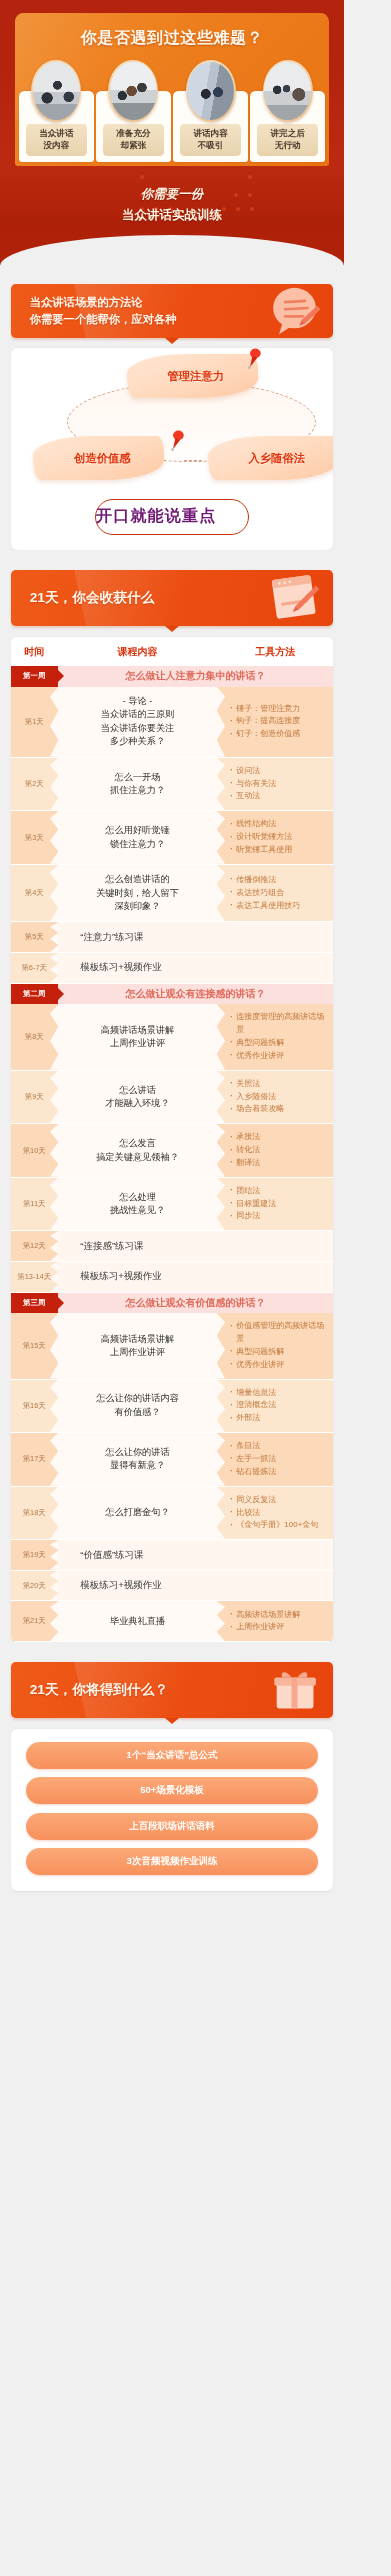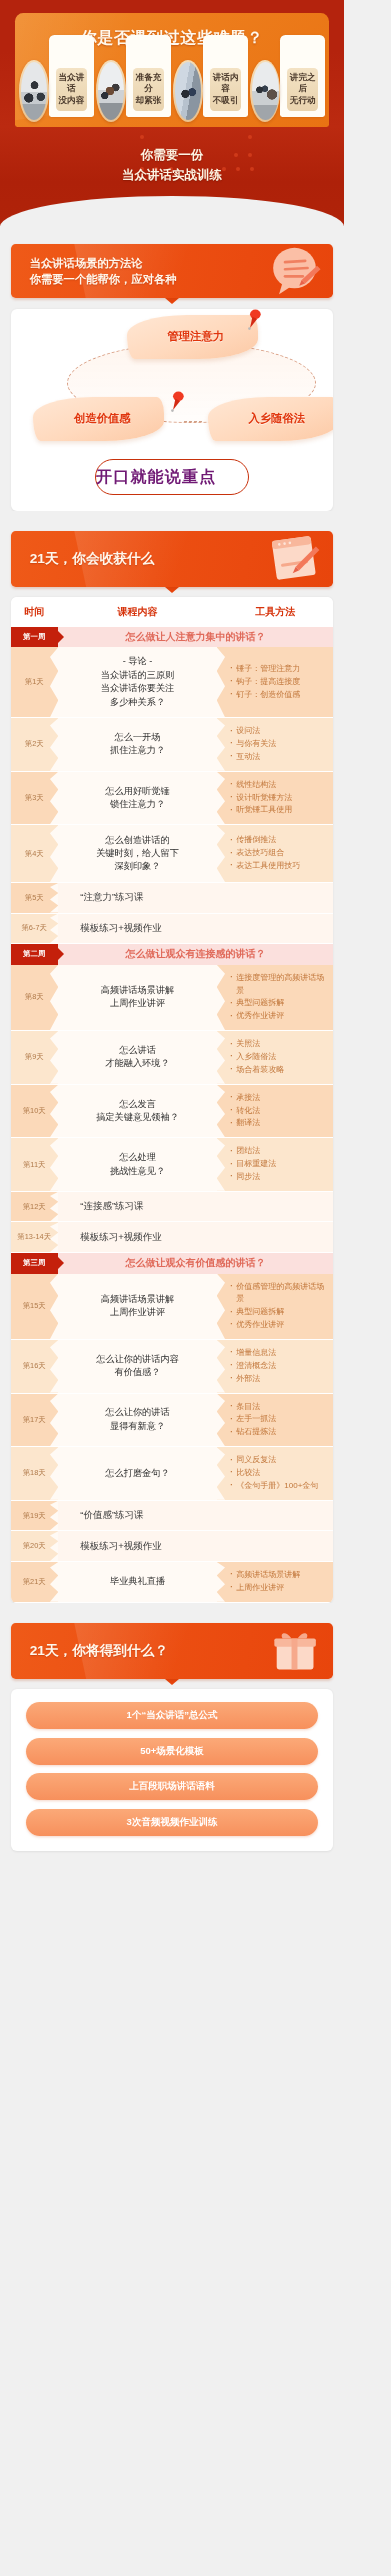--- a/index.html
+++ b/index.html
@@ -39,21 +39,21 @@
     text-shadow: 0 1.2px 1.8px rgba(150,40,0,.45);
     position:relative;
   }
   .prob-grid {
     display:flex;
     margin-top:10.7px;
     padding: 0 3.6px 4.7px 3.6px;
     gap:2.4px;
     position:relative;
   }
-  .prob-col { flex:1; display:flex; flex-direction:row; align-items:center; }
+  .prob-col { flex:1; display:flex; flex-direction:column; align-items:center; }
   .prob-photo-wrap{
     width:50px;height:62px;
     border-radius:50%;
     padding:1.8px;
     background:linear-gradient(160deg,#f6dfba,#e8bf8c);
     position:relative; z-index:3;
     box-shadow:0 1.2px 3px rgba(120,40,0,.25);
   }
   .prob-photo{
     width:100%;height:100%;border-radius:50%;
@@ -108,21 +108,21 @@
     padding: 20px 0 0 0;
     position:relative;
     overflow:hidden;
   }
   .dots{
     position:absolute;top:8.3px;left:0;right:0;height:36px;
   }
   .dot{position:absolute;width:4.2px;height:4.2px;border-radius:50%;background:#d8421f;opacity:.75;}
   .hero-l1{
     text-align:center;color:#fdf3e2;font-weight:bold;font-size:12.5px;
-    text-shadow:0 1.2px 1.2px rgba(110,20,0,.5);position:relative;
+    text-shadow:0 1.2px 1.2px rgba(110,20,0,.5);position:relative;font-style:italic;
   }
   .hero-l2{
     text-align:center;color:#fdf3e2;font-weight:bold;font-size:12.5px;margin-top:3.6px;
     text-shadow:0 1.2px 1.2px rgba(110,20,0,.5);position:relative;
   }
   .hero-pill{
     margin:14.2px auto 0 auto;
     width:273px;
     border:1.2px solid #d4532f;
     border-radius:16.6px;

